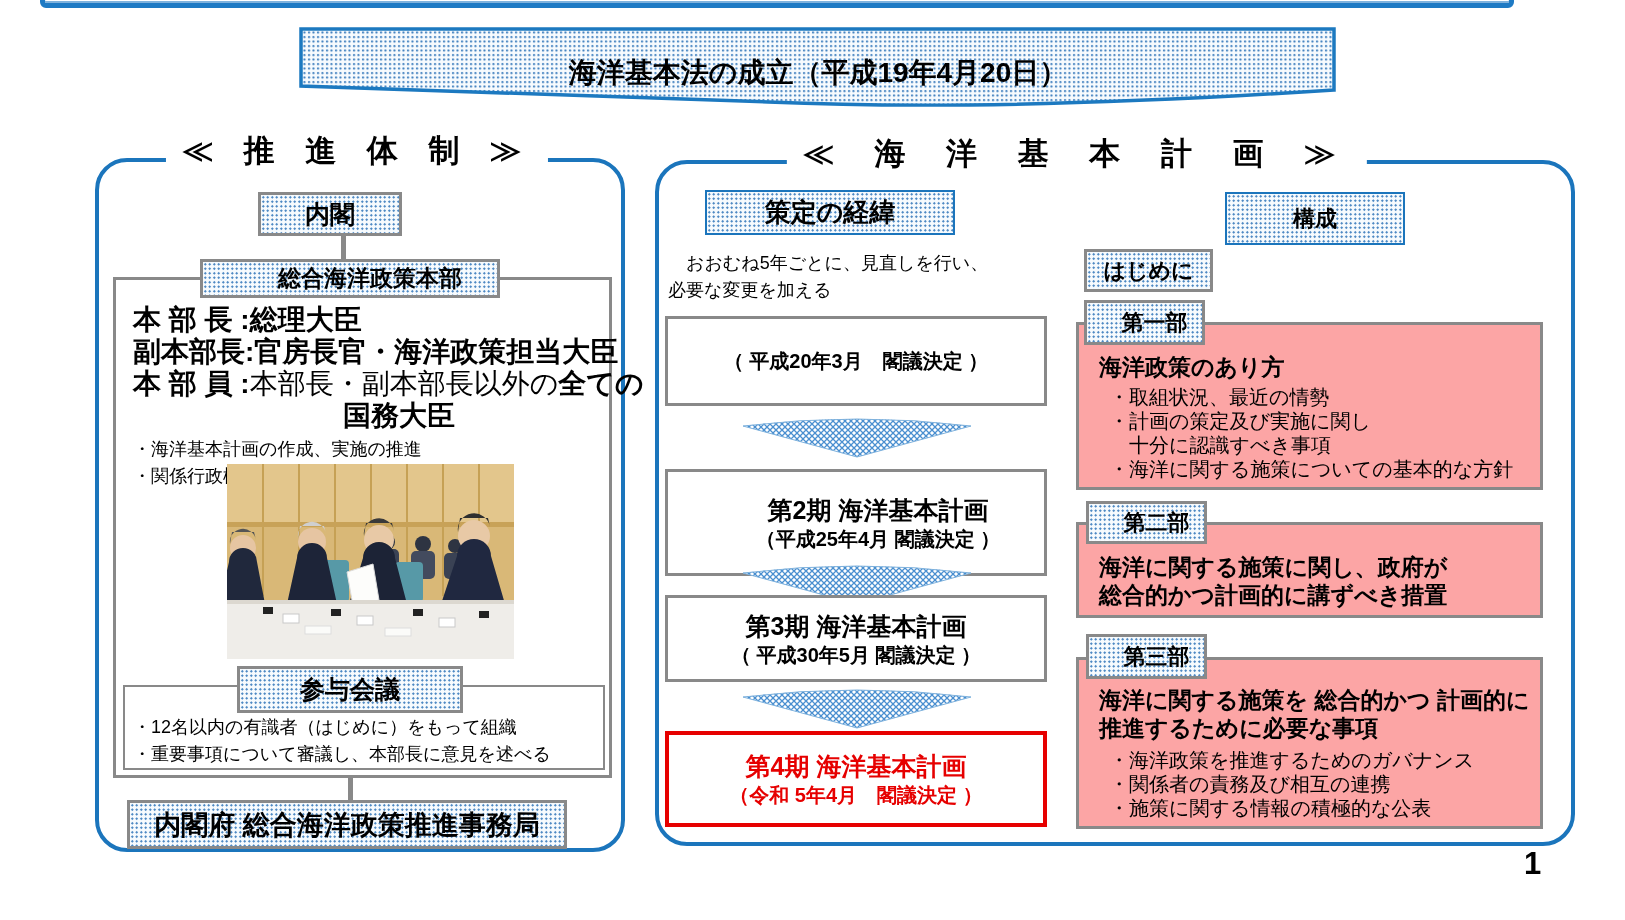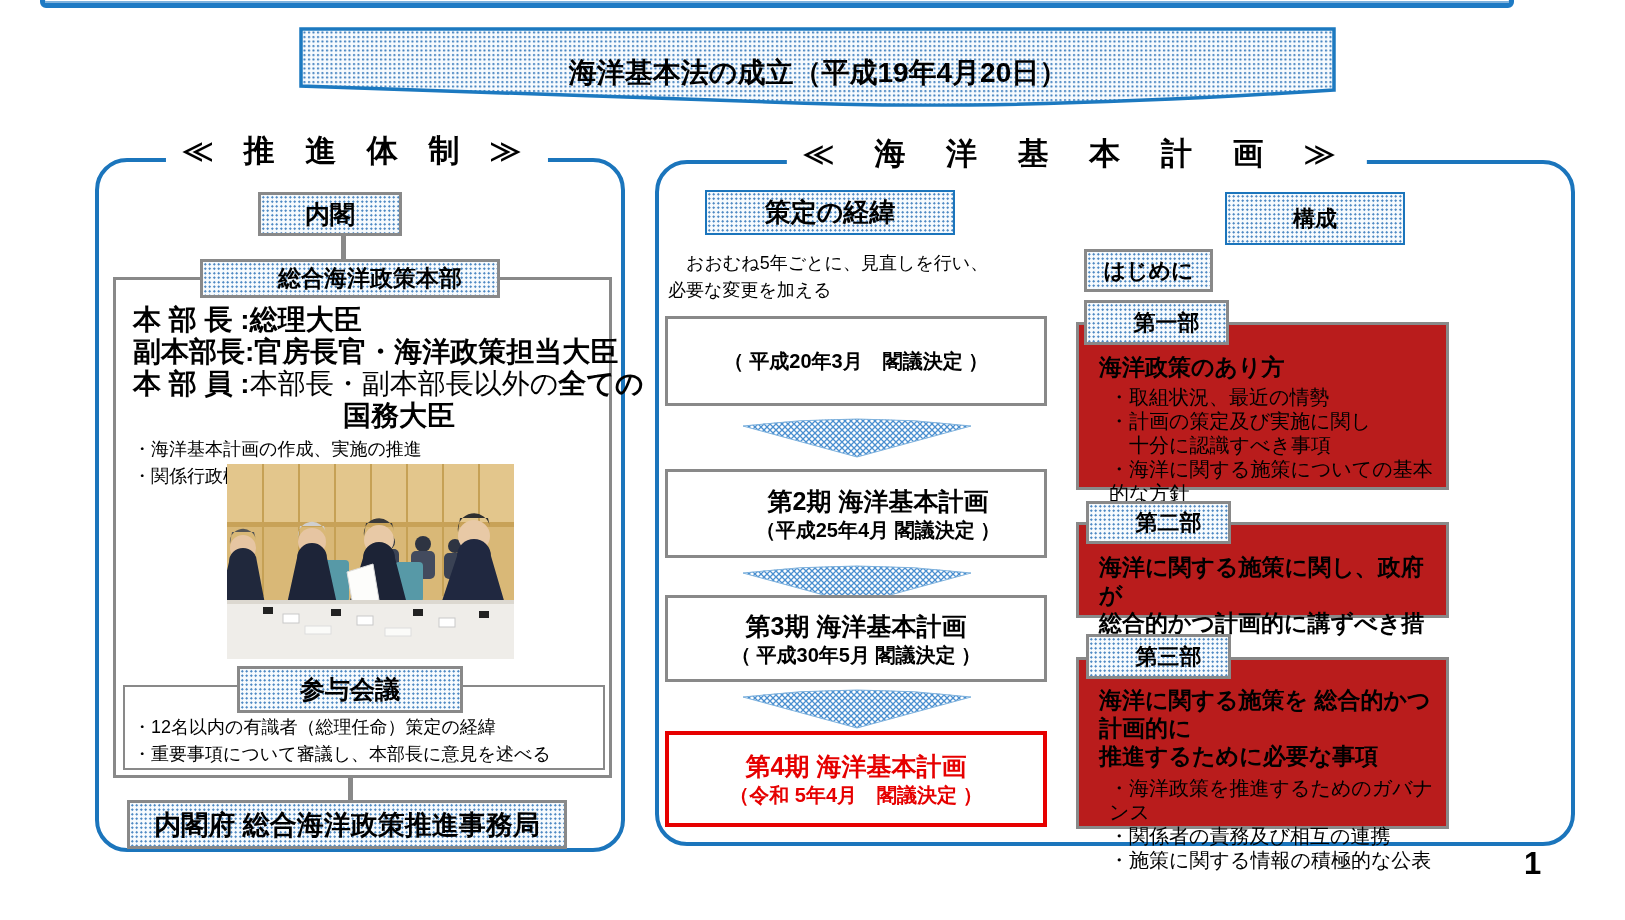--- a/index.html
+++ b/index.html
@@ -48,30 +48,30 @@
     background:#fff;
     box-sizing:border-box;
     display:flex;flex-direction:column;align-items:center;justify-content:center;
   }
   .plan-name{font-weight:bold;font-size:25px;line-height:32px;}
   .plan-date{font-weight:bold;font-size:20px;line-height:26px;}
   .plan-box.red{border:4px solid #e60000;}
   .plan-box.red .plan-name,.plan-box.red .plan-date{color:#e60000;}
   .part-label{
     position:absolute;
-    width:145px;height:45px;
+    width:121px;height:45px;
     font-weight:bold;font-size:22px;
     z-index:4;
     padding-left:20px;
   }
   .part-box{
     position:absolute;
-    left:1076px;width:373px;
+    left:1076px;width:467px;
     border:3px solid #898989;
-    background:#b91c1c;
+    background:#fca5a5;
     box-sizing:border-box;
     z-index:2;
   }
   .part-heading{font-weight:bold;font-size:23px;line-height:28px;margin-left:20px;}
   .part-bullet{font-size:20px;line-height:24px;margin-left:30px;}
   .hline{font-size:28px;line-height:32px;white-space:nowrap;}
   .sbullet{font-size:18px;line-height:27px;white-space:nowrap;}
   .connector{position:absolute;width:5px;background:#898989;}
   .chev{position:absolute;left:737px;width:240px;height:46px;}
   .pagenum{position:absolute;left:1524px;top:846px;font-size:31px;font-weight:bold;}
@@ -176,21 +176,21 @@
         <rect x="212" y="154" width="16" height="9" fill="#ffffff" stroke="#c9c9c9"></rect>
       <rect x="78" y="162" width="26" height="8" fill="#fbfbf9" stroke="#ddd"></rect>
         <rect x="158" y="164" width="26" height="8" fill="#fbfbf9" stroke="#ddd"></rect>
     </g>
   </svg>
 </div>
 
 <div class="abs" style="left:123px;top:685px;width:482px;height:85px;border:2.5px solid #898989;background:#fff;box-sizing:border-box;z-index:2;"></div>
 <div class="abs dotted gborder center b" style="left:237px;top:666px;width:226px;height:47px;font-size:25px;z-index:4;">参与会議</div>
 <div class="abs" style="left:133px;top:714px;z-index:3;">
-  <div class="sbullet">・12名以内の有識者（総理任命）策定の経緯</div>
+  <div class="sbullet">・12名以内の有識者（はじめに）をもって組織</div>
   <div class="sbullet">・重要事項について審議し、本部長に意見を述べる</div>
 </div>
 
 <div class="connector" style="left:348px;top:778px;height:24px;"></div>
 
 <div class="abs dotted gborder center b" style="left:127px;top:800px;width:440px;height:49px;font-size:27px;z-index:3;">内閣府 総合海洋政策推進事務局</div>
 
 <div class="panel" style="left:655px;top:160px;width:920px;height:686px;"></div>
 <div class="panel-title" style="left:1077px;top:134px;letter-spacing:16px;">≪ 海 洋 基 本 計 画 ≫</div>
 
@@ -202,21 +202,21 @@
 </div>
 
 <div class="plan-box" style="top:316px;height:90px;">
   <div class="plan-date">（ 平成20年3月　閣議決定 ）</div>
 </div>
 <div class="chev" style="top:415px;">
   <svg width="240" height="46" viewBox="0 0 240 46">
       <path d="M6,11 Q120,-3 234,11 L120,42 Z" fill="url(#lattice)" stroke="#7fb2dd" stroke-width="1"></path>
     </svg>
 </div>
-<div class="plan-box" style="top:469px;height:89px;padding-left:44px;">
+<div class="plan-box" style="top:469px;height:107px;padding-left:44px;">
   <div class="plan-name">第2期 海洋基本計画</div>
   <div class="plan-date">（平成25年4月 閣議決定 ）</div>
 </div>
 <div class="chev" style="top:562px;">
   <svg width="240" height="46" viewBox="0 0 240 46">
       <path d="M6,11 Q120,-3 234,11 L120,42 Z" fill="url(#lattice)" stroke="#7fb2dd" stroke-width="1"></path>
     </svg>
 </div>
 <div class="plan-box" style="top:595px;height:87px;">
   <div class="plan-name">第3期 海洋基本計画</div>

